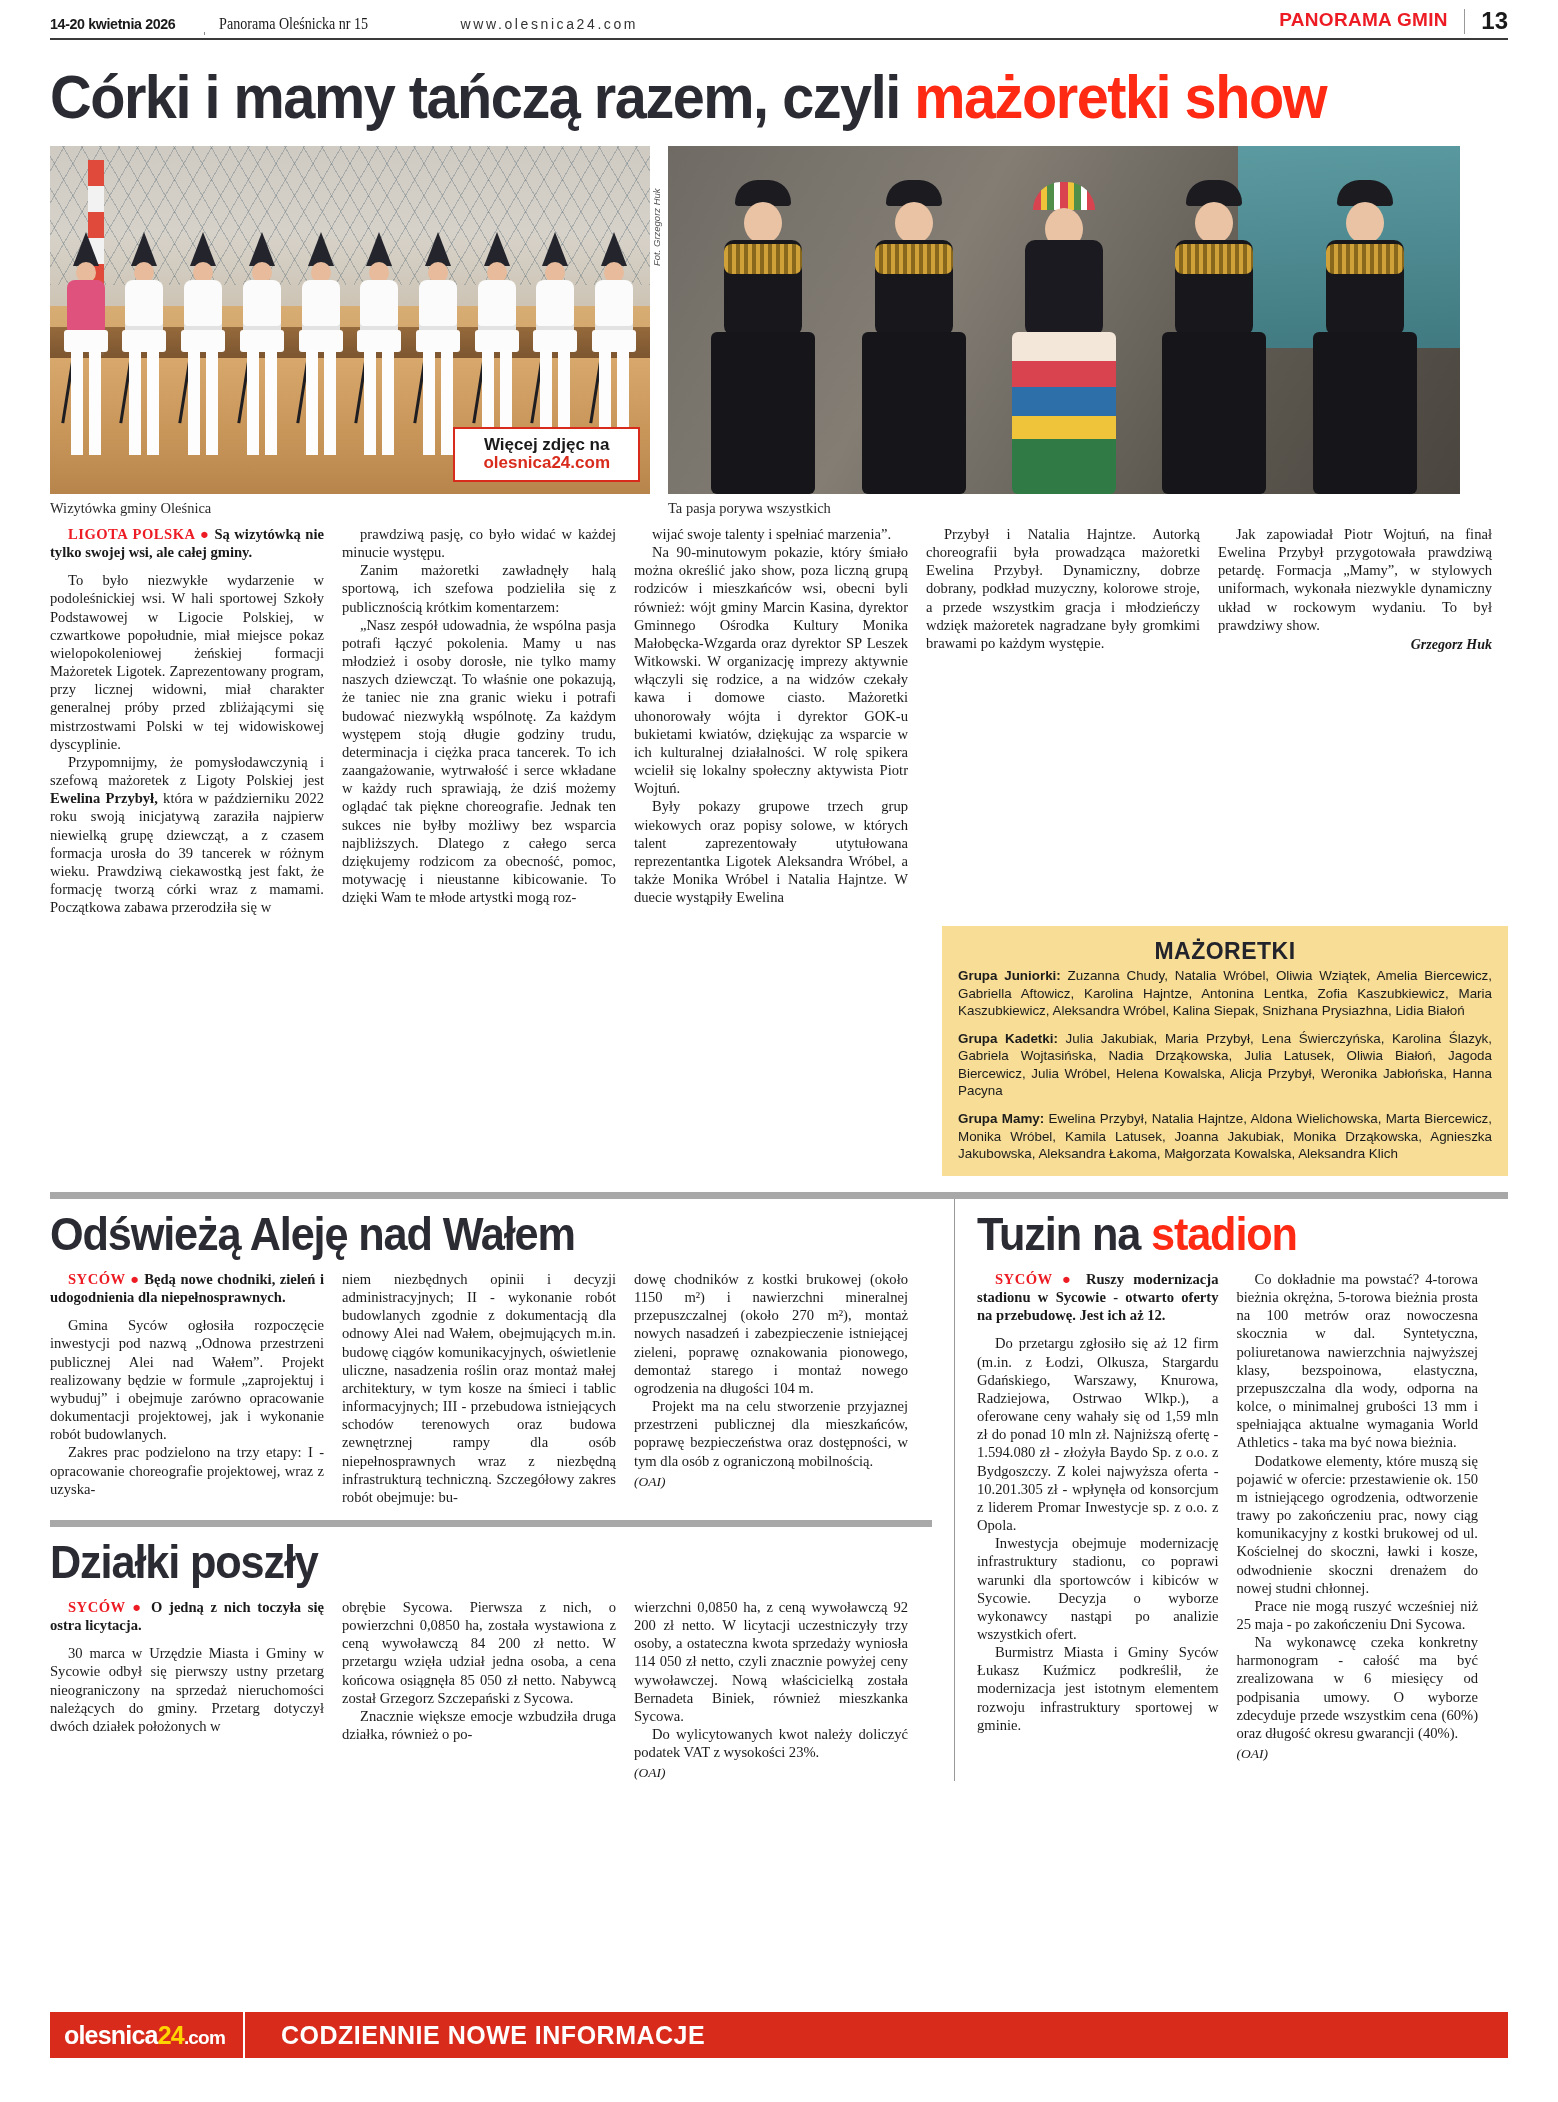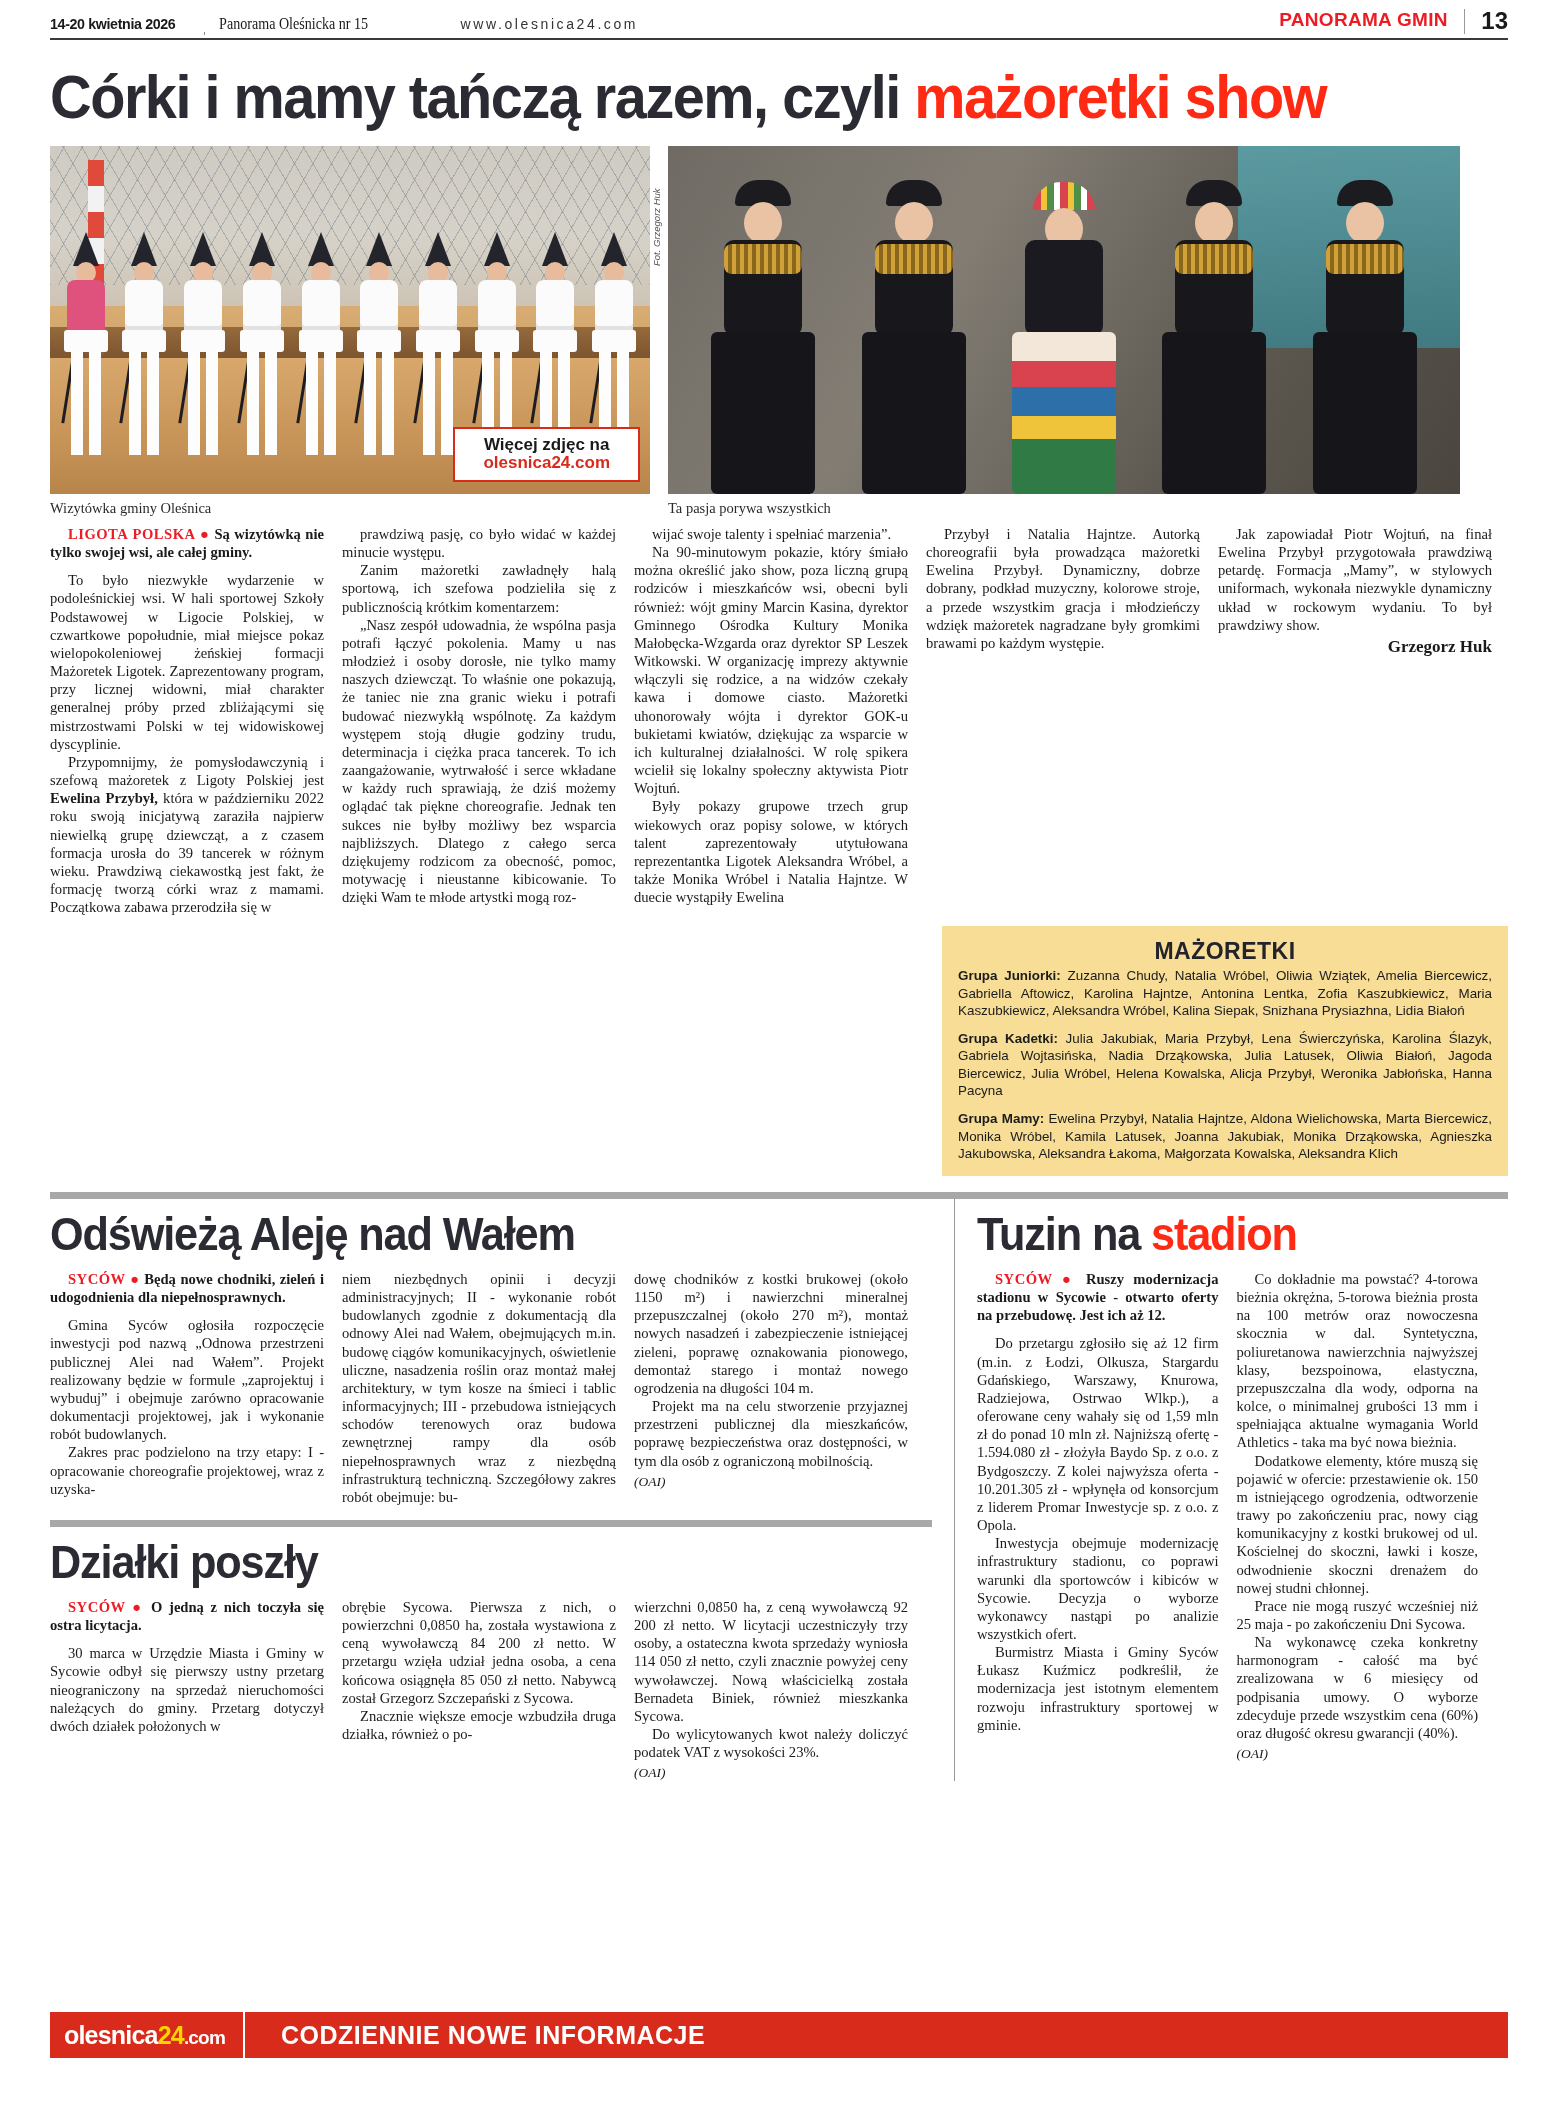--- a/index.html
+++ b/index.html
@@ -157,21 +157,21 @@
   }
   p.body.noind { text-indent:0; }
   p.body b { font-weight:bold; }
   .lede {
     font-family:"Liberation Sans", sans-serif; font-weight:bold;
     font-size:15px; line-height:1.27; color:#111; text-indent:0; text-align:left;
     margin-bottom:10px;
   }
   .lede .town { color:#ed1c24; letter-spacing:0.5px; }
   .dot { color:#ed1c24; }
-  .byline { text-align:right; font-weight:bold; font-size:17px; margin-top:3px; }
+  .byline { text-align:right; font-style:italic; font-weight:bold; font-size:14px; margin-top:3px; }
   .oai { font-style:italic; font-size:13.5px; margin-top:4px; }
 
   
   .ybox {
     background:#f7dd95; padding:12px 16px 14px; margin-top:10px;
     font-family:"Liberation Sans", sans-serif;
   }
   .ybox h3 { text-align:center; font-size:23px; font-weight:bold; color:#23232b;
     letter-spacing:0.5px; margin-bottom:2px; }
   .ybox p { font-size:13.4px; line-height:1.29; color:#1b1b1b; text-align:justify; margin-bottom:11px; }

